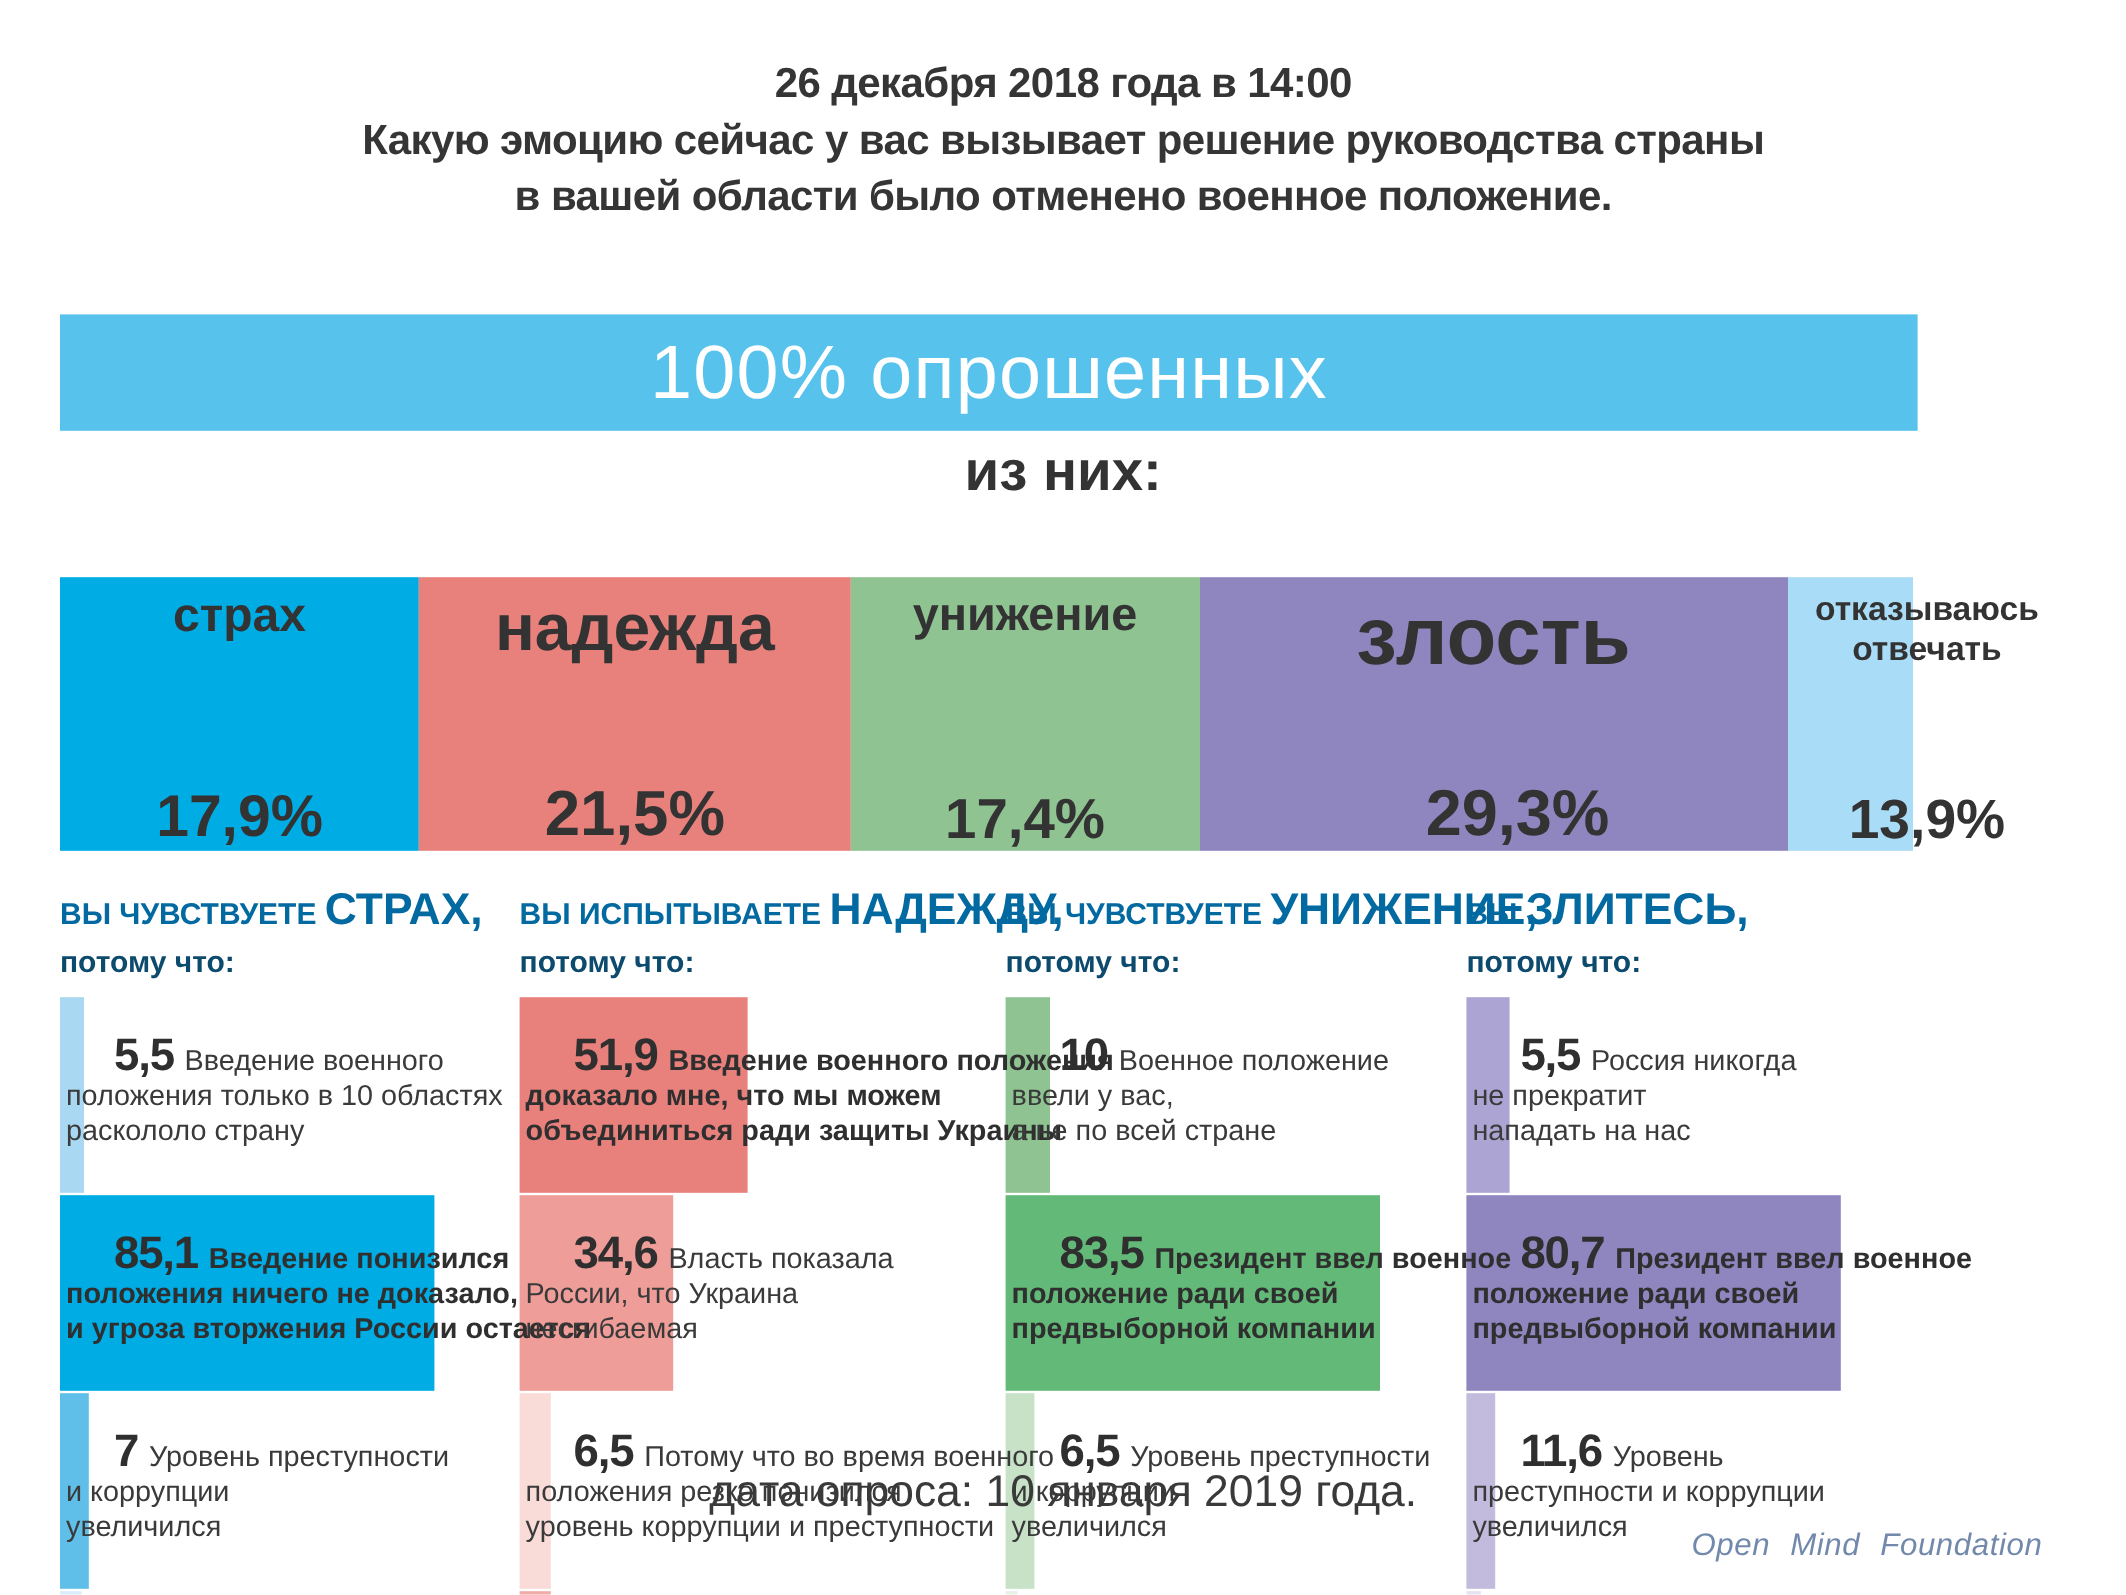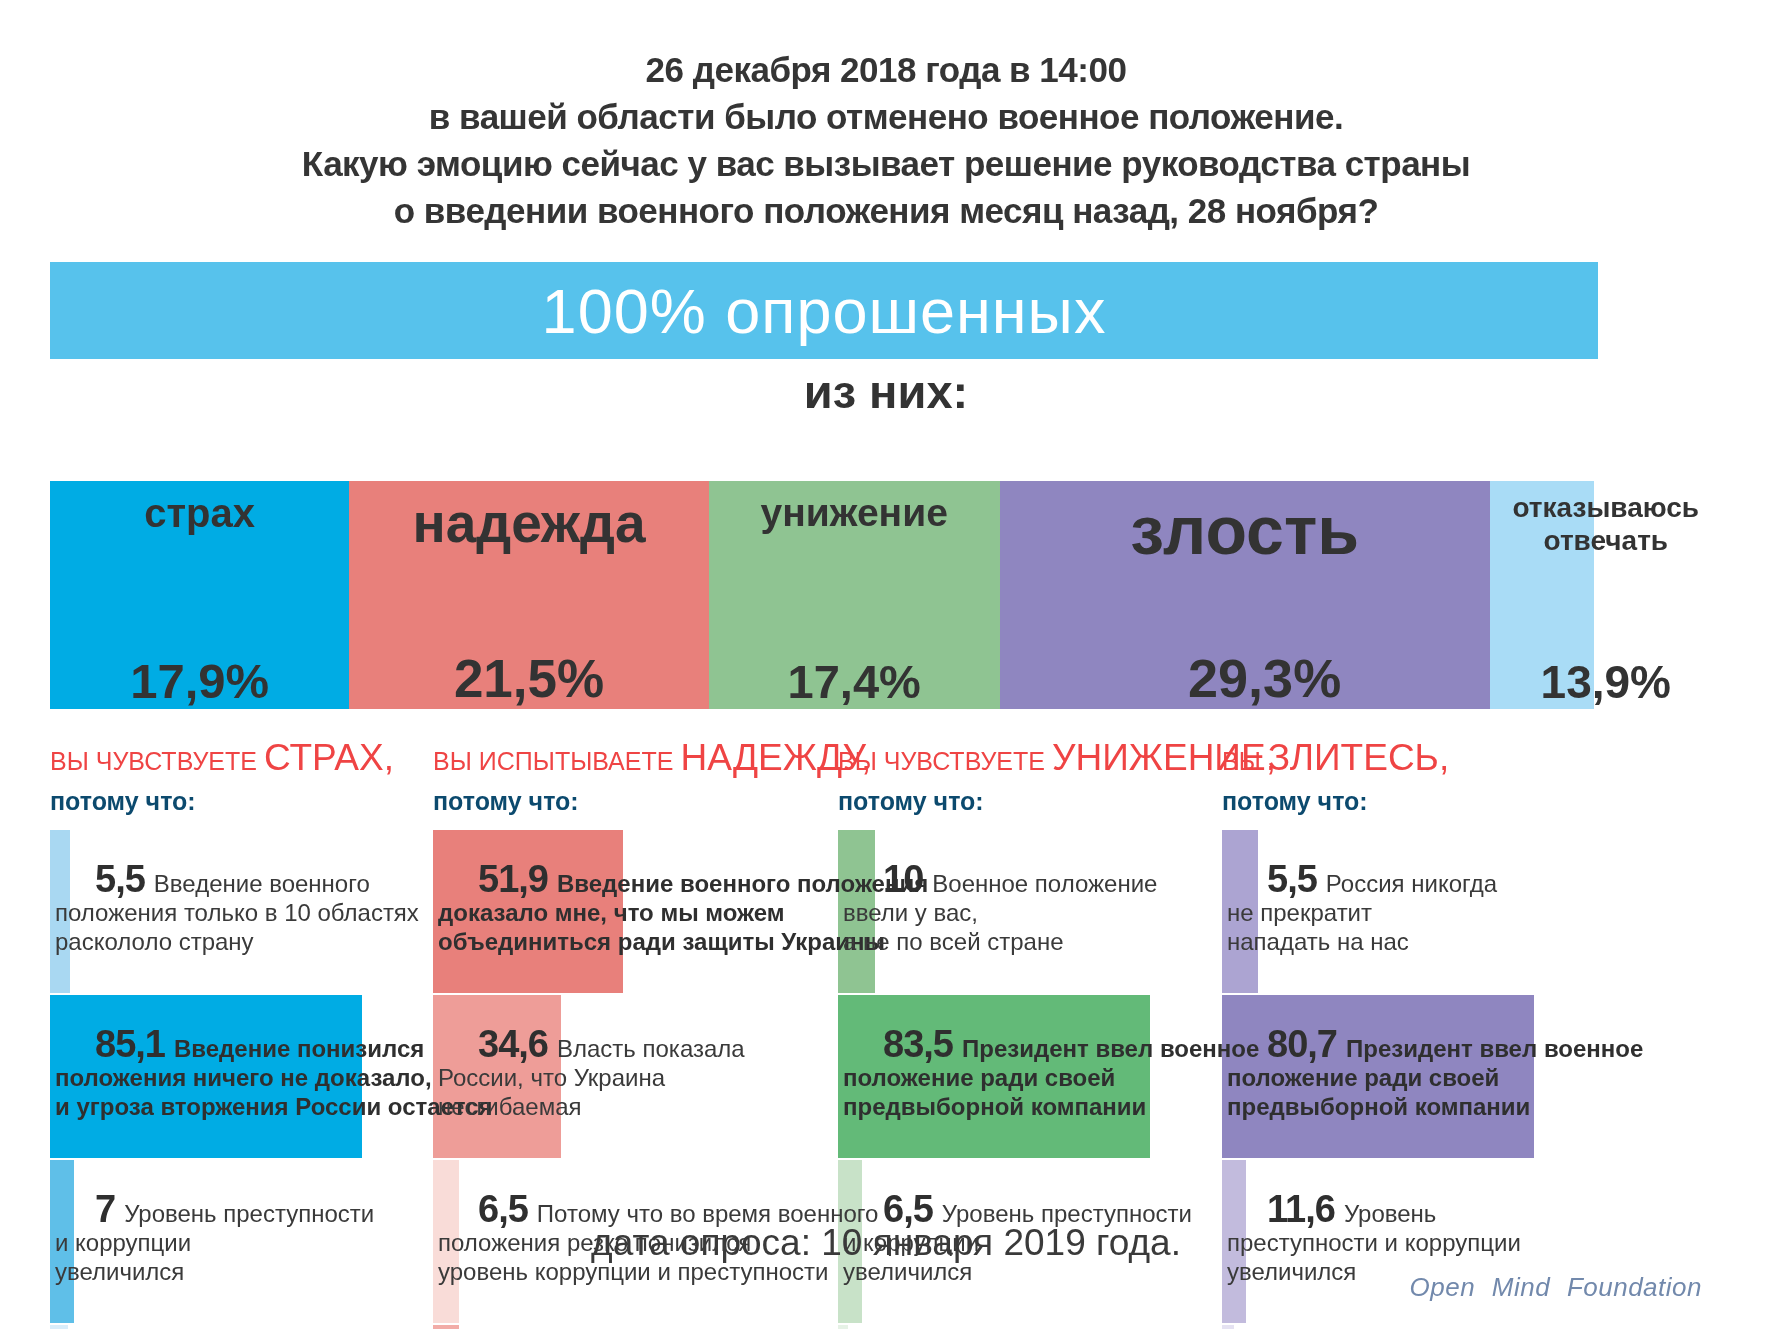--- a/index.html
+++ b/index.html
@@ -33,21 +33,21 @@
   .seg5 { width:13.9%; background:linear-gradient(to right,#A9DCF6 0 45%, #ffffff 45%); }
   .seg1 .seg-label { font-size:40px; } .seg1 .seg-pct { font-size:49px; margin-top:12px; }
   .seg2 .seg-label { font-size:55px; } .seg2 .seg-pct { font-size:53px; margin-top:8px; }
   .seg3 .seg-label { font-size:39px; } .seg3 .seg-pct { font-size:47px; margin-top:14px; }
   .seg4 .seg-label { font-size:68px; } .seg4 .seg-pct { font-size:54px; margin-top:2px;margin-left:40px; }
   .seg5 .seg-label { font-size:28px; line-height:33px; width:190px; text-align:center; white-space:normal; }
   .seg5 .seg-pct   { font-size:46px; margin-top:4px; }
   
   .col { position:absolute; top:735px; width:312px; }
   .col1 { left:50px; } .col2 { left:433px; } .col3 { left:838px; } .col4 { left:1222px; }
-  .col-header { font-weight:normal; font-size:25px; line-height:46px; white-space:nowrap; color:#ef4444; }
+  .col-header { font-weight:bold; font-size:25px; line-height:46px; white-space:nowrap; color:#0369a1; }
   .h-big { font-size:37px; margin-left:7px; }
   .because { font-weight:bold; font-size:25px; line-height:30px; margin:2px 0 14px; color:#0c4a6e; }
   .item { position:relative; white-space:pre; font-size:24px; line-height:29px; padding:4px 0 8px 5px; margin-bottom:2px; }
   .item .num { position:relative; z-index:1; font-weight:bold; font-size:38px; line-height:33px; letter-spacing:-1px; margin-right:9px; color:#2f2f2f; }
   .item .txt { position:relative; z-index:1; color:#3a3a3a; }
   .strip { position:absolute; left:0; top:0; bottom:0; z-index:0; }
   .i4 { min-height:86px; }
   
   .col1 .i1 .strip { width:20px;  background:#A9D8F2; }
   .col1 .i2 .strip { width:312px; background:#00ACE4; }
@@ -76,23 +76,22 @@
     font-size:26px; color:#7289AC; word-spacing:9px; letter-spacing:0.5px;
   }
 </style>
 </head>
 <body>
 
 <div class="page">
 
   <div class="title">
     <div>26 декабря 2018 года в 14:00</div>
+    <div>Какую эмоцию сейчас у вас вызывает решение руководства страны</div>
     <div>в вашей области было отменено военное положение.</div>
-    <div>Какую эмоцию сейчас у вас вызывает решение руководства страны</div>
-    <div>о введении военного положения месяц назад, 28 ноября?</div>
   </div>
 
   <div class="banner">
     <span>100% опрошенных</span>
   </div>
 
   <div class="subtitle">из них:</div>
 
   <div class="bar">
     <div class="seg seg1">

